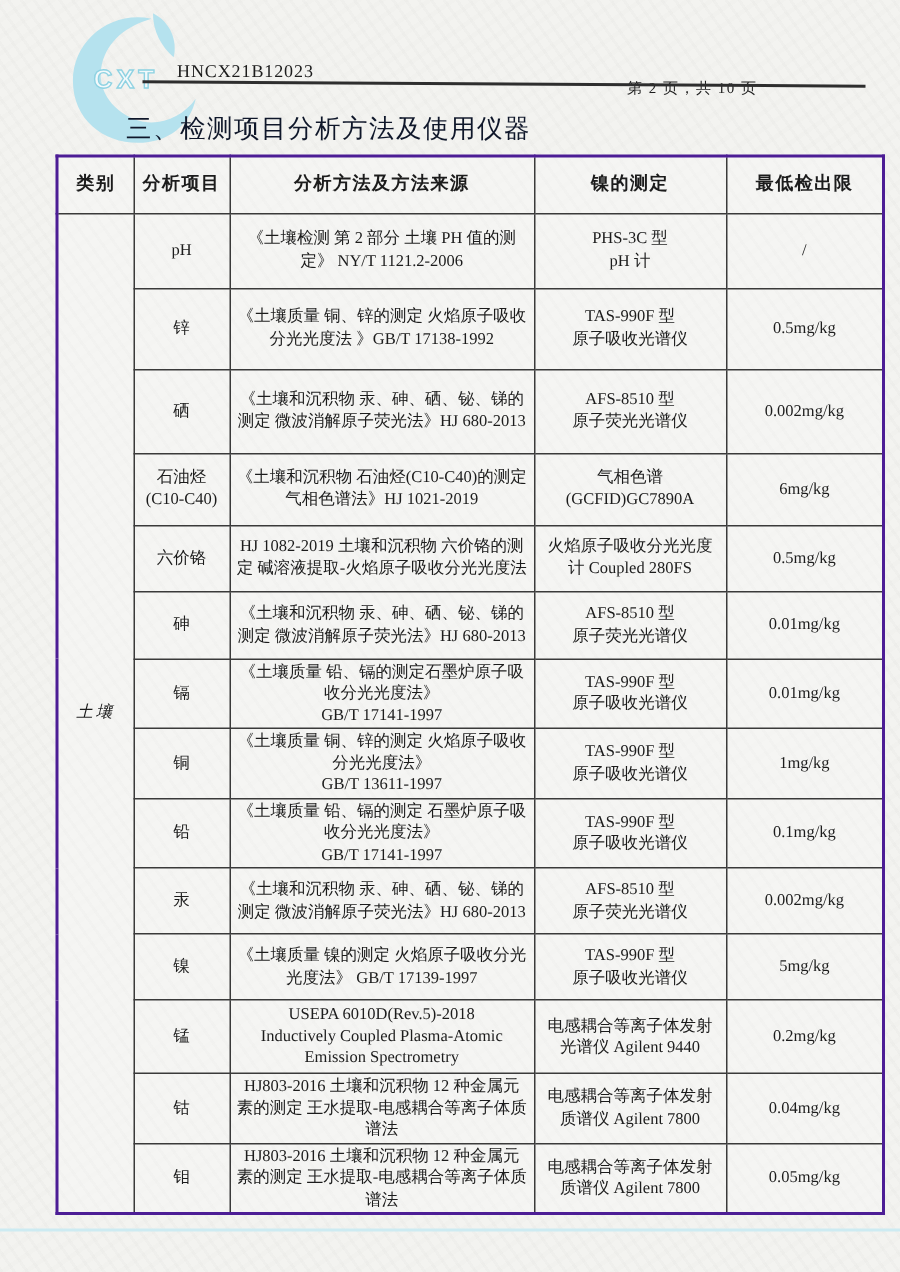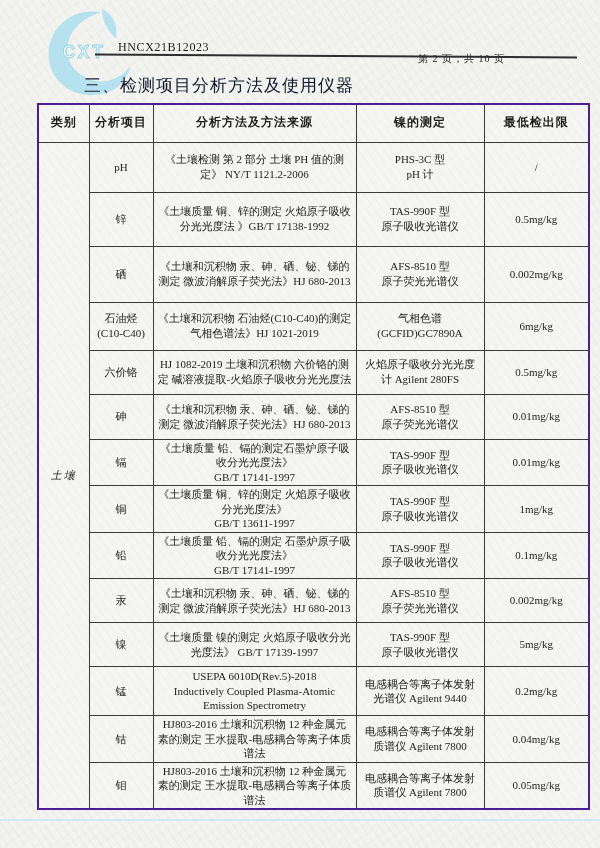--- a/index.html
+++ b/index.html
@@ -109,21 +109,21 @@
     <td class="item-cell">石油烃
 (C10-C40)</td>
     <td class="method-cell">《土壤和沉积物 石油烃(C10-C40)的测定  气相色谱法》HJ 1021-2019</td>
     <td class="instrument-cell">气相色谱
 (GCFID)GC7890A</td>
     <td class="limit-cell">6mg/kg</td>
   </tr>
   <tr class="h44">
     <td class="item-cell">六价铬</td>
     <td class="method-cell">HJ 1082-2019 土壤和沉积物 六价铬的测定 碱溶液提取-火焰原子吸收分光光度法</td>
-    <td class="instrument-cell">火焰原子吸收分光光度计 Agilent 280FS</td>
+    <td class="instrument-cell">火焰原子吸收分光光度计 Coupled 280FS</td>
     <td class="limit-cell">0.5mg/kg</td>
   </tr>
   <tr class="h45">
     <td class="item-cell">砷</td>
     <td class="method-cell">《土壤和沉积物 汞、砷、硒、铋、锑的测定 微波消解原子荧光法》HJ 680-2013</td>
     <td class="instrument-cell">AFS-8510 型
 原子荧光光谱仪</td>
     <td class="limit-cell">0.01mg/kg</td>
   </tr>
   <tr class="h42">

